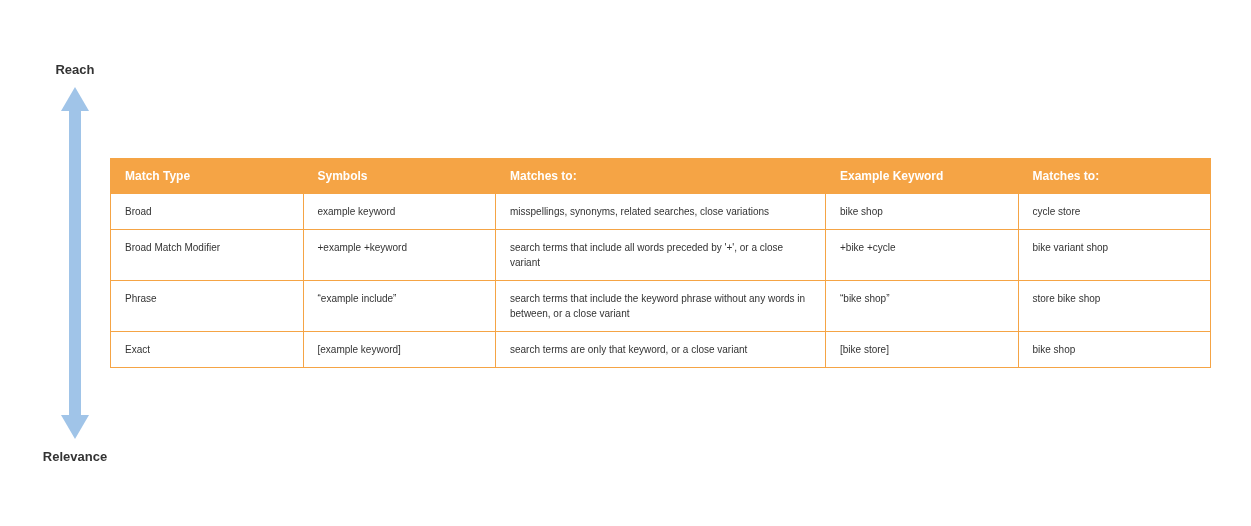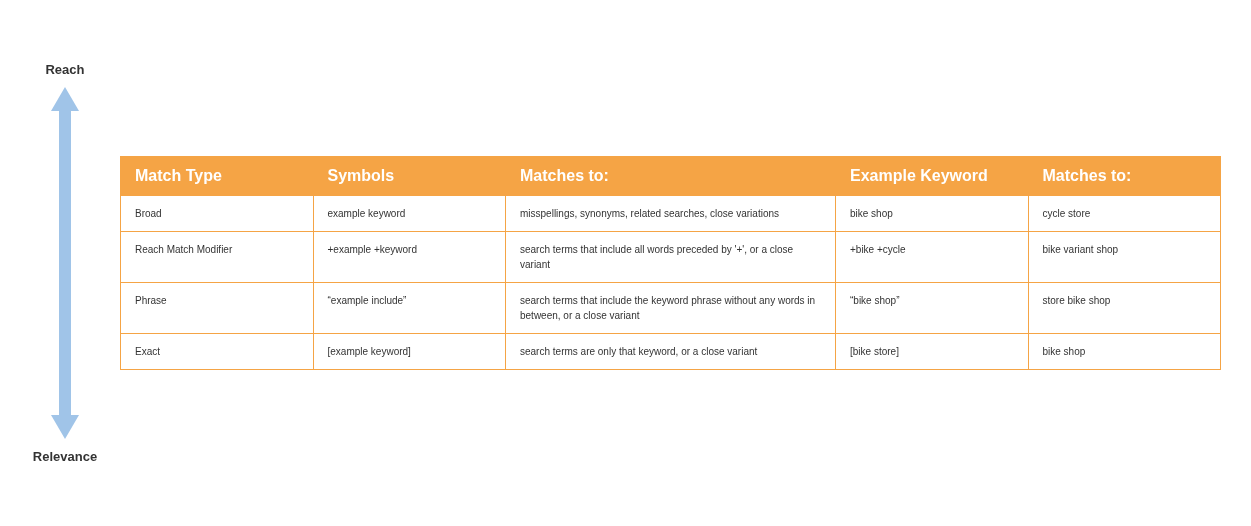--- a/index.html
+++ b/index.html
@@ -10,22 +10,21 @@
       display: flex;
       align-items: center;
       justify-content: center;
       min-height: 526px;
       width: 1251px;
     }
     .page-wrapper {
       display: flex;
       flex-direction: row;
       align-items: center;
-      padding: 20px 30px;
-      gap: 20px;
+      padding: 20px 40px;
       width: 100%;
     }
     .arrow-container {
       display: flex;
       flex-direction: column;
       align-items: center;
       gap: 6px;
       min-width: 70px;
     }
     .arrow-label {
@@ -43,21 +42,21 @@
       flex: 1;
       border: 1.5px solid #f5a445;
     }
     thead tr th {
       background-color: #f5a445;
       color: #fff;
       font-weight: bold;
       padding: 10px 14px;
       text-align: left;
       border: 1.5px solid #f5a445;
-      font-size: 16px;
+      font-size: 12px;
     }
     tbody tr td {
       padding: 10px 14px;
       vertical-align: top;
       border: 1.5px solid #f5a445;
       color: #333;
       font-size: 10px;
       line-height: 1.5;
     }
     tbody tr:nth-child(odd) td {
@@ -109,21 +108,21 @@
     </thead>
     <tbody id="table-body">
     <tr>
           <td>Broad</td>
           <td>example keyword</td>
           <td>misspellings, synonyms, related searches, close variations</td>
           <td>bike shop</td>
           <td>cycle store</td>
         </tr>
         <tr>
-          <td>Reach Match Modifier</td>
+          <td>Broad Match Modifier</td>
           <td>+example +keyword</td>
           <td>search terms that include all words preceded by '+', or a close variant</td>
           <td>+bike +cycle</td>
           <td>bike variant shop</td>
         </tr>
         <tr>
           <td>Phrase</td>
           <td>“example include”</td>
           <td>search terms that include the keyword phrase without any words in between, or a close variant</td>
           <td>“bike shop”</td>

